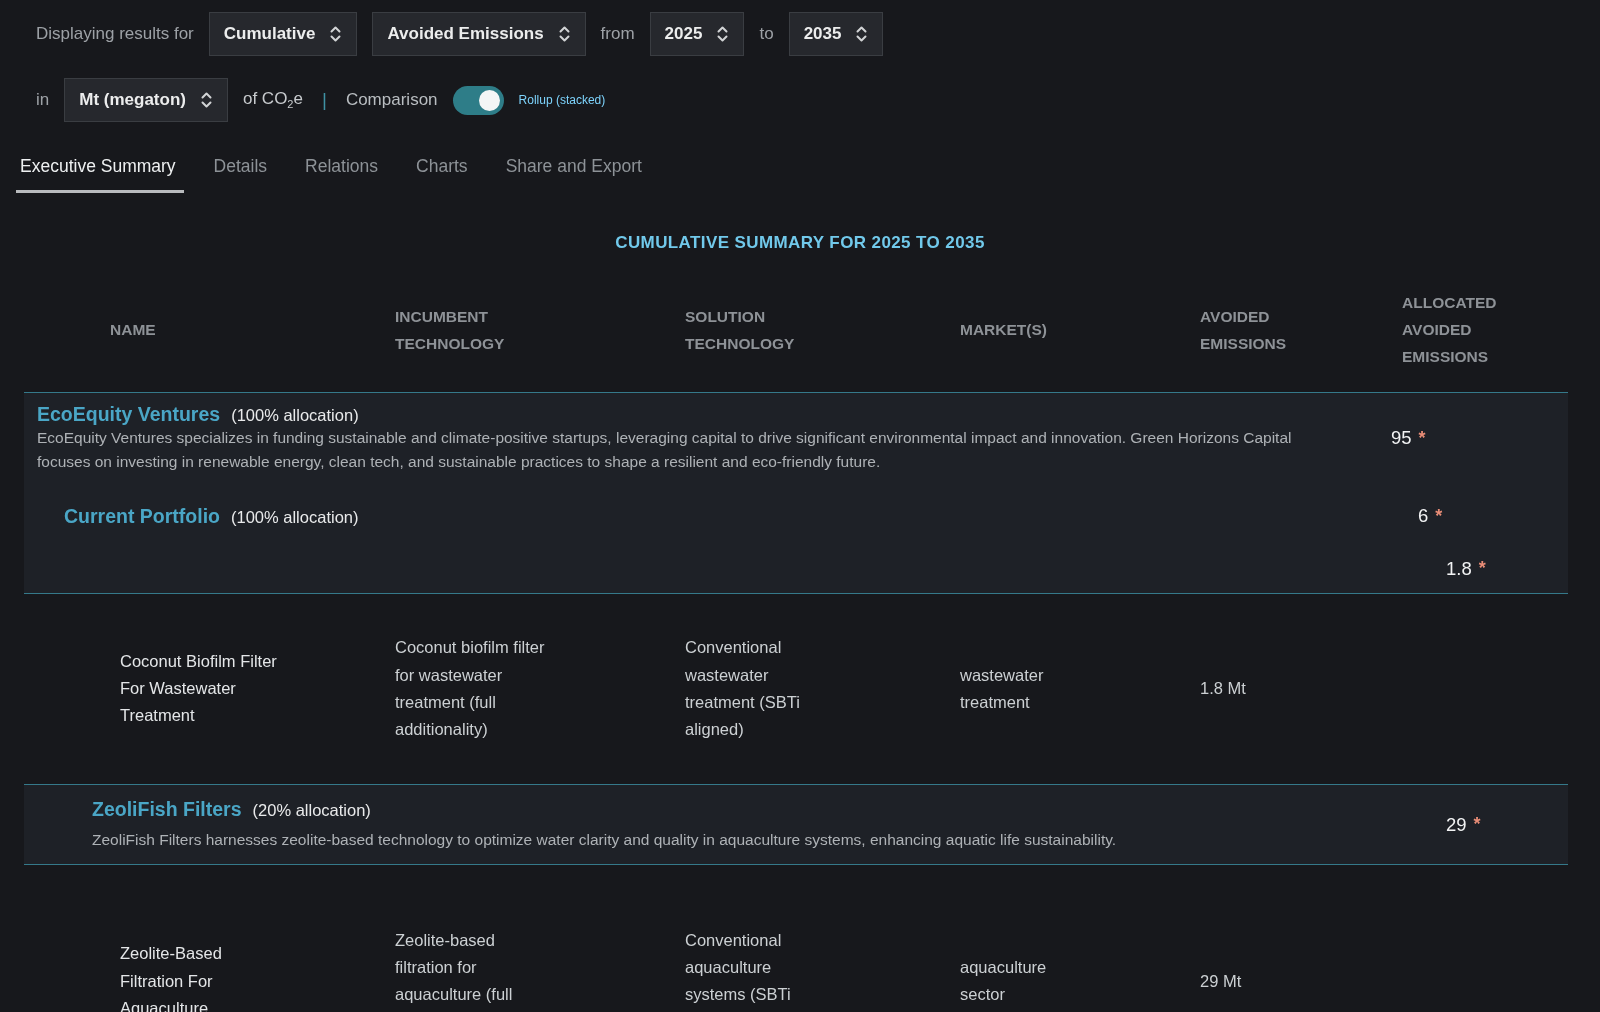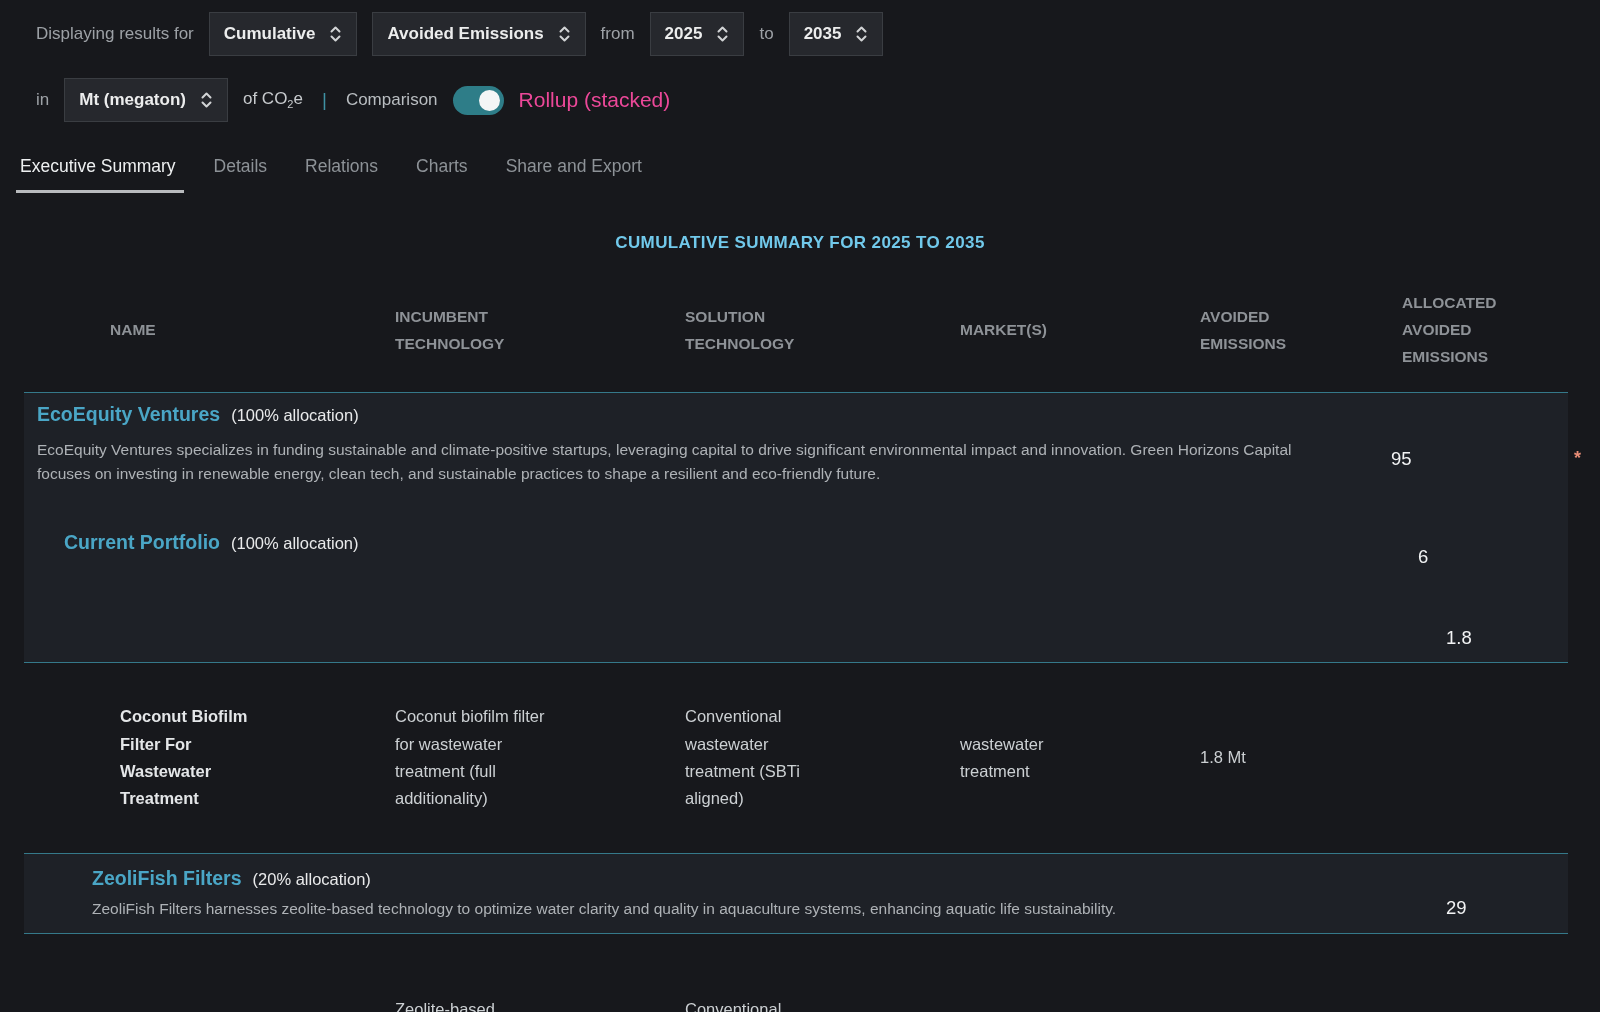--- a/index.html
+++ b/index.html
@@ -24,21 +24,21 @@
     display:flex; align-items:center; gap:14px;
     font-size:17px; font-weight:600; color:#eceded;
     cursor:pointer;
   }
   .chev { display:inline-flex; flex-direction:column; line-height:0; }
   .chev svg { display:block; }
   .co2e { color:#c7cacd; font-size:17px; }
   .co2e sub { font-size:11px; }
   .divider { color:#3f91a3; font-size:19px; margin:0 4px; }
   .cmp-label { color:#b9bdc1; font-size:17px; }
-  .rollup-label { color:#ec4899; font-size:21px; }
+  .rollup-label { color:#7dd3fc; font-size:12px; }
   .toggle {
     width:51px; height:29px; border-radius:15px;
     background:#2e7d88; position:relative; cursor:pointer;
     flex:0 0 auto;
   }
   .toggle .knob {
     position:absolute; right:4px; top:4px;
     width:21px; height:21px; border-radius:50%;
     background:#f4f6f6;
   }
@@ -67,38 +67,38 @@
   .th-name { padding-left:86px; }
   .th-w130 { max-width:135px; }
   .th-w115 { max-width:118px; }
 
   .block { background:#1e2127; border-top:1px solid #35798a; border-bottom:1px solid #35798a; }
 
   .grow { align-items:center; }
   .grow-main { grid-column:1 / 6; }
   .alloc-cell {
     grid-column:6 / 7;
-    display:flex; justify-content:space-between; align-items:center; gap:7px;
-    font-size:18.5px; color:#f2f3f4;margin-top:29px;
+    display:flex; justify-content:flex-start; align-items:center; gap:7px;
+    font-size:18.5px; color:#f2f3f4;
   }
   .star { color:#e98d77; font-weight:700; font-size:18px; }
 
   .name-line { display:flex; align-items:baseline; gap:11px;text-align:right; }
   .ent-name { color:#4aa6c6; font-weight:700; font-size:19.5px; cursor:pointer; }
   .alloc-note { color:#e9eaeb; font-size:16.5px; }
-  .ent-desc { color:#aeb2b6; font-size:15.5px; line-height:1.5; margin-top:12px; padding-right:60px; }
+  .ent-desc { color:#aeb2b6; font-size:15.5px; line-height:1.5; margin-top:0; padding-right:60px; }
 
   .row-fund  { padding:10px 0 13px 13px; }
   .row-port  { padding:19px 0 17px 40px; }
   .row-co    { padding:13px 0 13px 68px; }
   .row-co .ent-desc { margin-top:7px; padding-right:30px; }
 
   .tech-row { align-items:center; min-height:190px; color:#ccd0d3; font-size:16.5px; line-height:1.65; }
   .tech-row.cut { min-height:232px; }
-  .tech-name { padding-left:96px; max-width:260px; font-weight:700; color:#e4e6e8; }
+  .tech-name { padding-left:96px; max-width:260px; font-weight:400; color:#e4e6e8; }
   .tech-sol { max-width:160px; }
   .tech-inc { max-width:145px; }
   .tech-mkt { max-width:125px; }
   .tech-av  { }
 </style>
 </head>
 <body>
 
 <div class="toolbar">
   <div class="toolbar-row">

